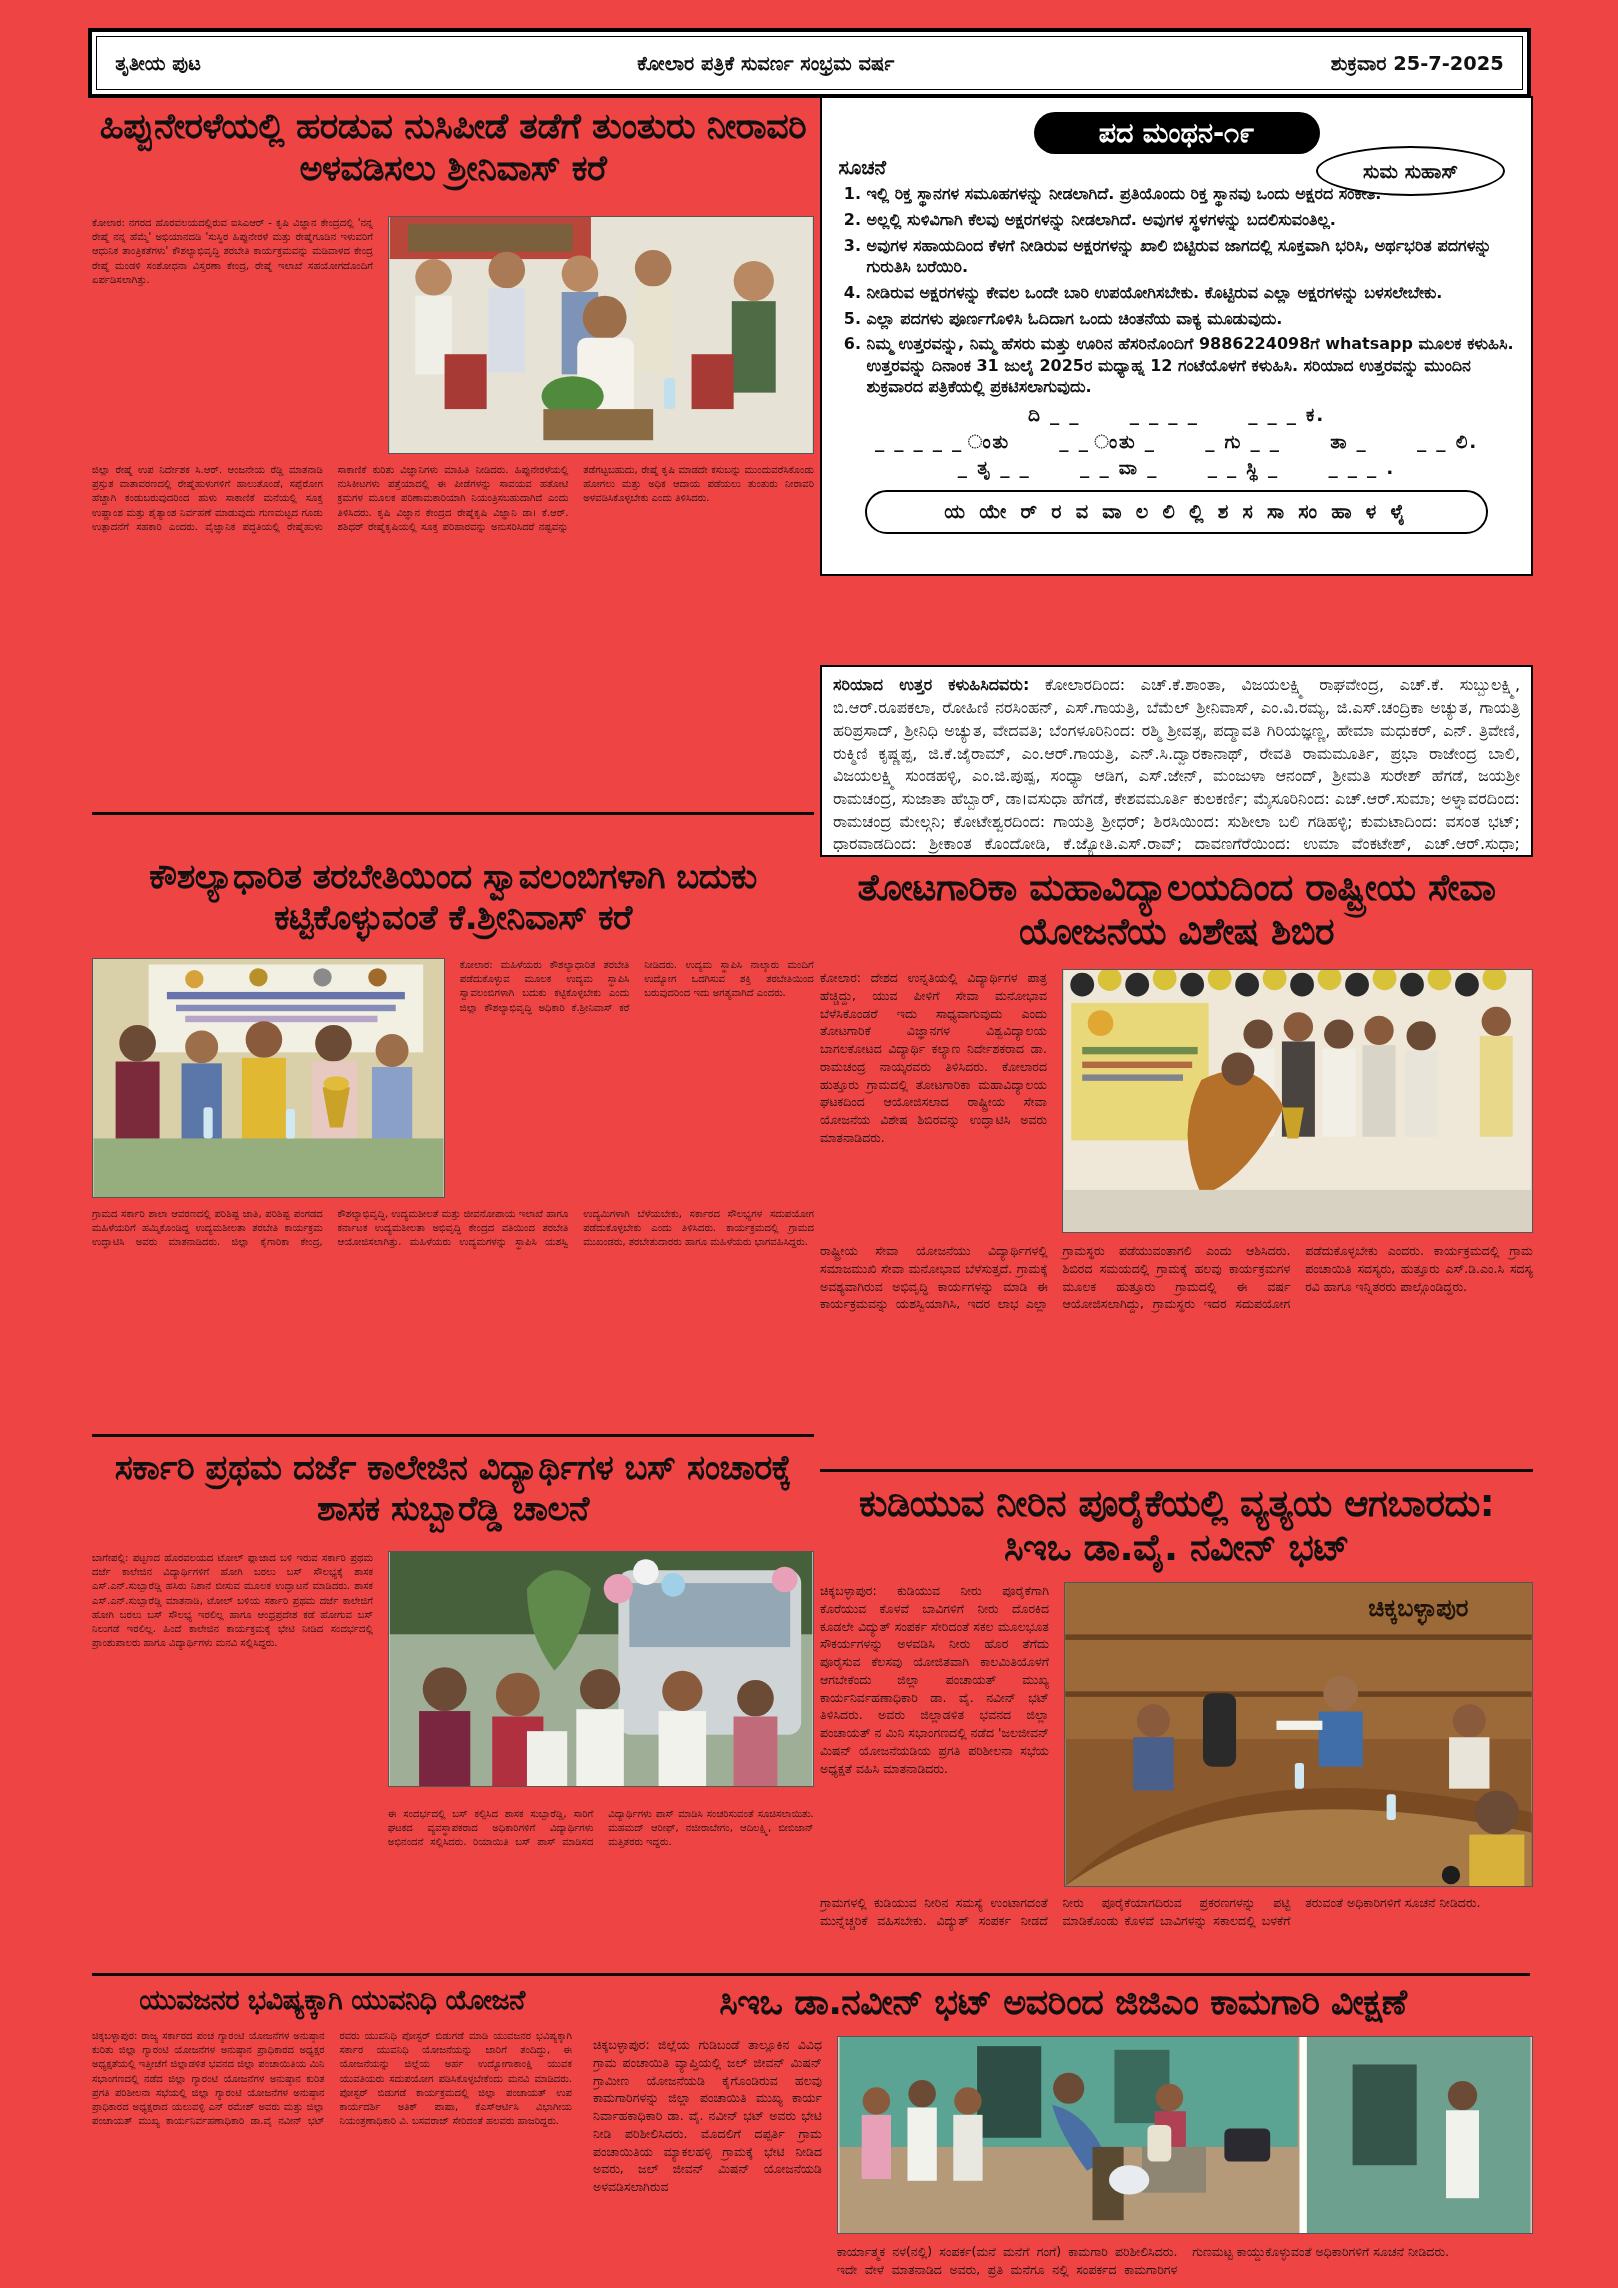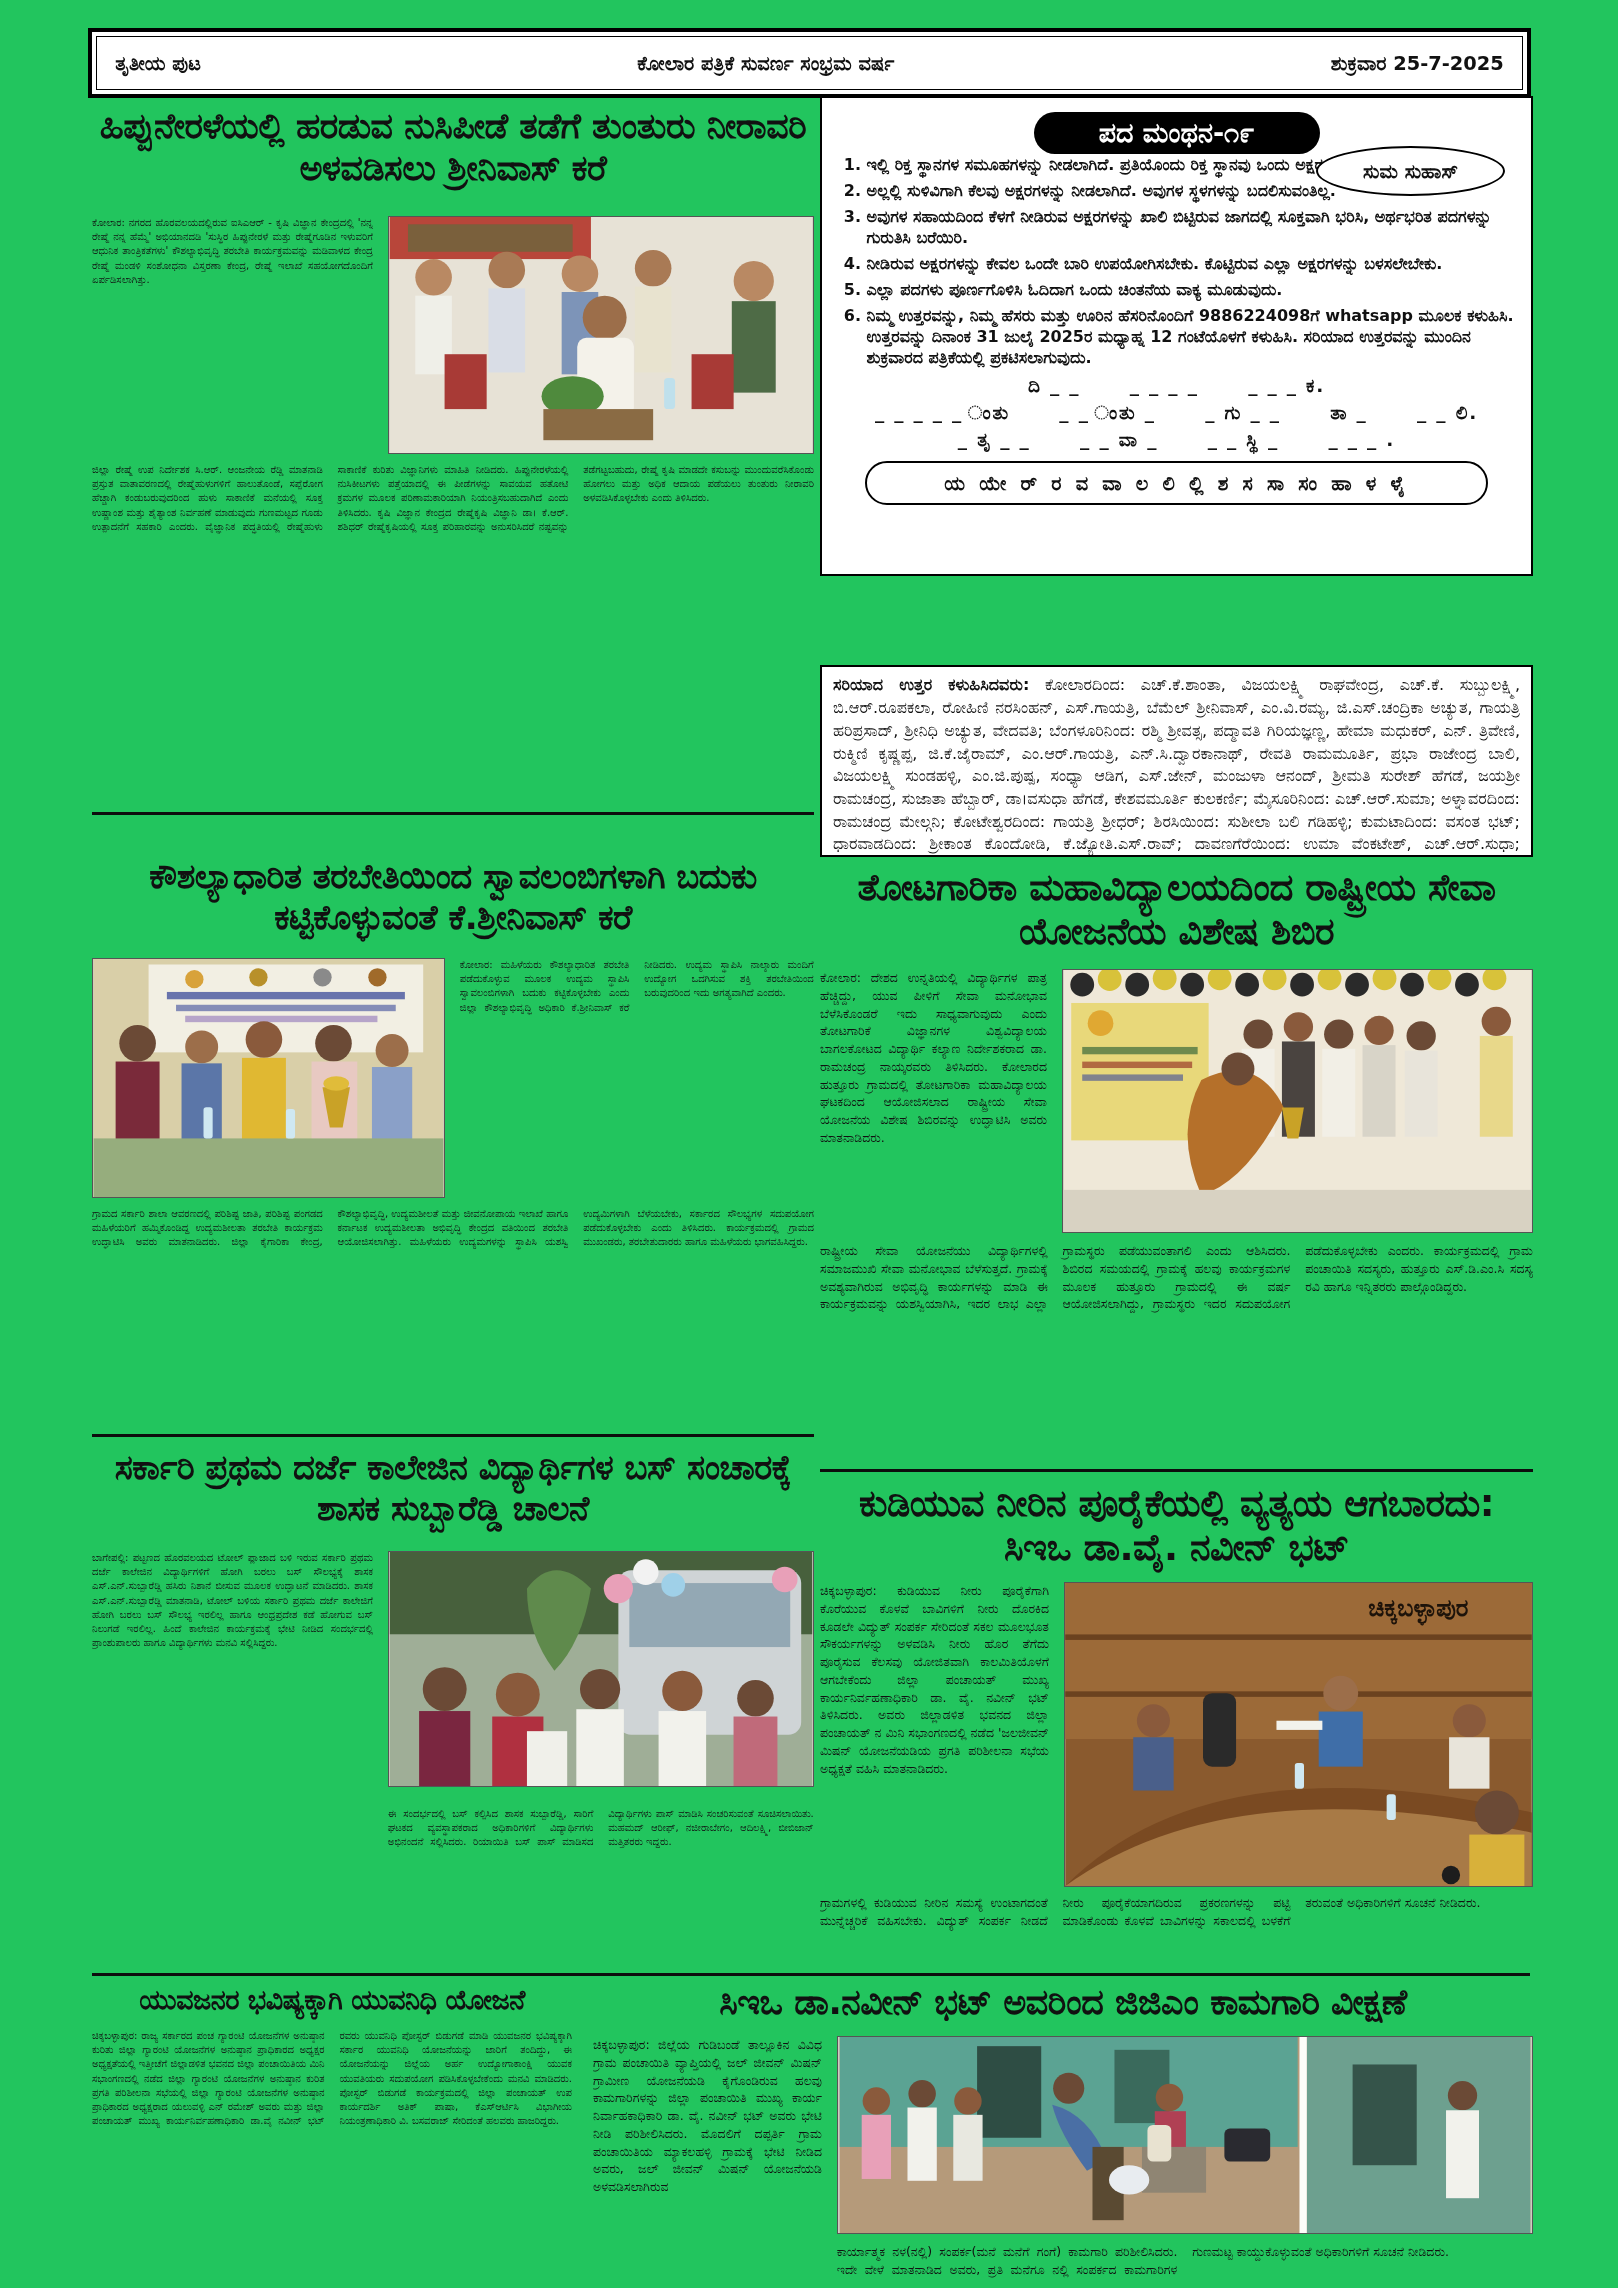--- a/index.html
+++ b/index.html
@@ -1,19 +1,19 @@
 <!DOCTYPE html>
 <html style="font-size:14.8px"><head>
 <meta charset="utf-8">
 <style>
   * { margin:0; padding:0; box-sizing:border-box; }
   html,body { background:#e9e7e1; }
   body { font-family:"DejaVu Sans",sans-serif; color:#111; }
   #page {
-    position:relative; width:1619px; height:2289px; background:#22c55e;
+    position:relative; width:1619px; height:2289px; background:#ef4444;
     margin:0 auto; overflow:hidden;
   }
   .abs { position:absolute; }
 
   
   .masthead { border:4.6px solid #000; padding:3.7px; background:#fff; }
   .masthead-inner { border:1.8px solid #000; height:100%; display:flex; align-items:center; justify-content:space-between; padding:0 18.5px; }
   .masthead-inner span { font-size:19.4px; font-weight:bold; }
 
   
@@ -170,20 +170,21 @@
       </div>
       <div class="bodytext cols2" style="width:426px; height:168px; margin-top:20px;">ಈ ಸಂದರ್ಭದಲ್ಲಿ ಬಸ್ ಕಲ್ಪಿಸಿದ ಶಾಸಕ ಸುಬ್ಬಾರೆಡ್ಡಿ, ಸಾರಿಗೆ ಘಟಕದ ವ್ಯವಸ್ಥಾಪಕರಾದ ಅಧಿಕಾರಿಗಳಿಗೆ ವಿದ್ಯಾರ್ಥಿಗಳು ಅಭಿನಂದನೆ ಸಲ್ಲಿಸಿದರು. ರಿಯಾಯಿತಿ ಬಸ್ ಪಾಸ್ ಮಾಡಿಸದ ವಿದ್ಯಾರ್ಥಿಗಳು ಪಾಸ್ ಮಾಡಿಸಿ ಸಂಚರಿಸುವಂತೆ ಸೂಚಿಸಲಾಯಿತು. ಮಹಮದ್ ಆರೀಫ್, ನಜೀರಾಬೇಗಂ, ಆದಿಲಕ್ಷ್ಮಿ, ಬೀಬಿಜಾನ್ ಮತ್ತಿತರರು ಇದ್ದರು.</div>
     </div>
   </div>
 
   <div class="abs rule" style="left:92px; top:1973px; width:1438px; height:2.8px;"></div>
 
   <div class="abs pzbox" style="left:820px; top:96px; width:713px; height:480px;">
     <div class="pztitle">ಪದ ಮಂಥನ-೧೯</div>
     <div class="pzauthor">ಸುಮ ಸುಹಾಸ್</div>
+    <div class="pznote">ಸೂಚನೆ</div>
     <ol class="pzlist">
       <li>ಇಲ್ಲಿ ರಿಕ್ತ ಸ್ಥಾನಗಳ ಸಮೂಹಗಳನ್ನು ನೀಡಲಾಗಿದೆ. ಪ್ರತಿಯೊಂದು ರಿಕ್ತ ಸ್ಥಾನವು ಒಂದು ಅಕ್ಷರದ ಸಂಕೇತ.</li>
       <li>ಅಲ್ಲಲ್ಲಿ ಸುಳಿವಿಗಾಗಿ ಕೆಲವು ಅಕ್ಷರಗಳನ್ನು ನೀಡಲಾಗಿದೆ. ಅವುಗಳ ಸ್ಥಳಗಳನ್ನು ಬದಲಿಸುವಂತಿಲ್ಲ.</li>
       <li>ಅವುಗಳ ಸಹಾಯದಿಂದ ಕೆಳಗೆ ನೀಡಿರುವ ಅಕ್ಷರಗಳನ್ನು ಖಾಲಿ ಬಿಟ್ಟಿರುವ ಜಾಗದಲ್ಲಿ ಸೂಕ್ತವಾಗಿ ಭರಿಸಿ, ಅರ್ಥಭರಿತ ಪದಗಳನ್ನು ಗುರುತಿಸಿ ಬರೆಯಿರಿ.</li>
       <li>ನೀಡಿರುವ ಅಕ್ಷರಗಳನ್ನು ಕೇವಲ ಒಂದೇ ಬಾರಿ ಉಪಯೋಗಿಸಬೇಕು. ಕೊಟ್ಟಿರುವ ಎಲ್ಲಾ ಅಕ್ಷರಗಳನ್ನು ಬಳಸಲೇಬೇಕು.</li>
       <li>ಎಲ್ಲಾ ಪದಗಳು ಪೂರ್ಣಗೊಳಿಸಿ ಓದಿದಾಗ ಒಂದು ಚಿಂತನೆಯ ವಾಕ್ಯ ಮೂಡುವುದು.</li>
       <li>ನಿಮ್ಮ ಉತ್ತರವನ್ನು, ನಿಮ್ಮ ಹೆಸರು ಮತ್ತು ಊರಿನ ಹೆಸರಿನೊಂದಿಗೆ 9886224098ಗೆ whatsapp ಮೂಲಕ ಕಳುಹಿಸಿ. ಉತ್ತರವನ್ನು ದಿನಾಂಕ 31 ಜುಲೈ 2025ರ ಮಧ್ಯಾಹ್ನ 12 ಗಂಟೆಯೊಳಗೆ ಕಳುಹಿಸಿ. ಸರಿಯಾದ ಉತ್ತರವನ್ನು ಮುಂದಿನ ಶುಕ್ರವಾರದ ಪತ್ರಿಕೆಯಲ್ಲಿ ಪ್ರಕಟಿಸಲಾಗುವುದು.</li>
     </ol>
     <div class="blanks">ದಿ _ _      _ _ _ _      _ _ _ ಕ.</div>
     <div class="blanks">_ _ _ _ _ ಂತು      _ _ ಂತು _      _ ಗು _ _      ತಾ _      _ _ ಲಿ.</div>

